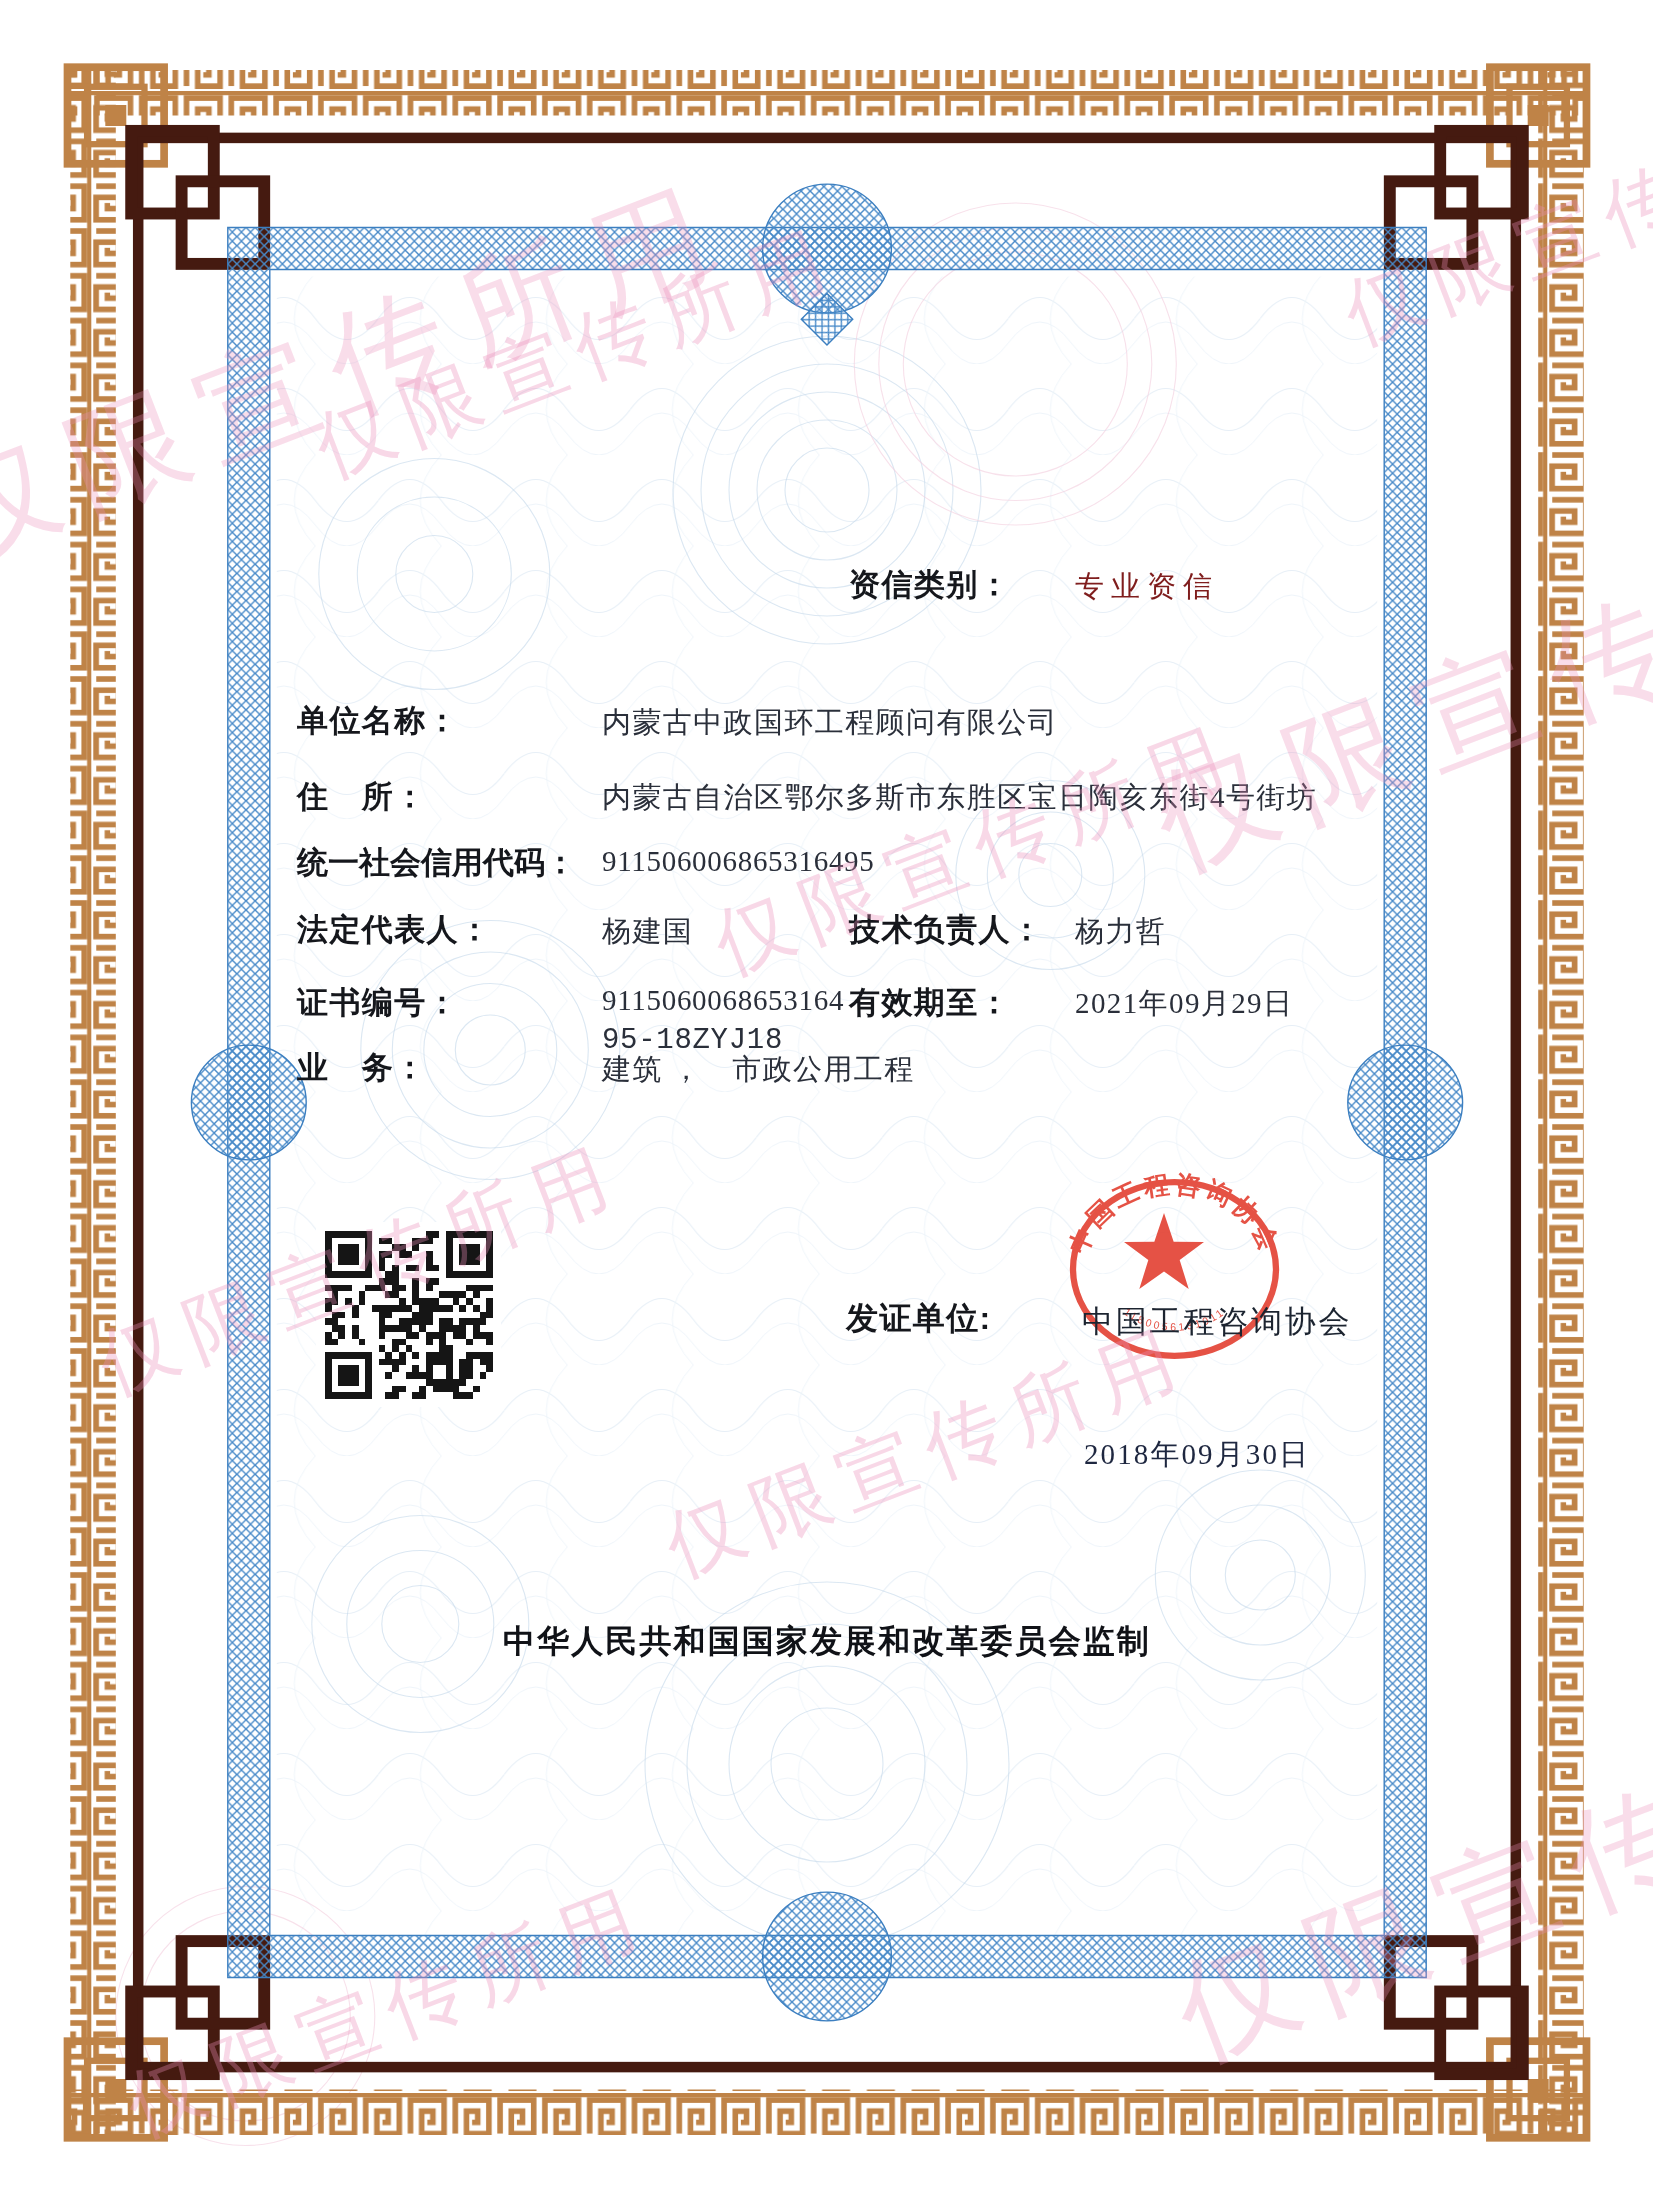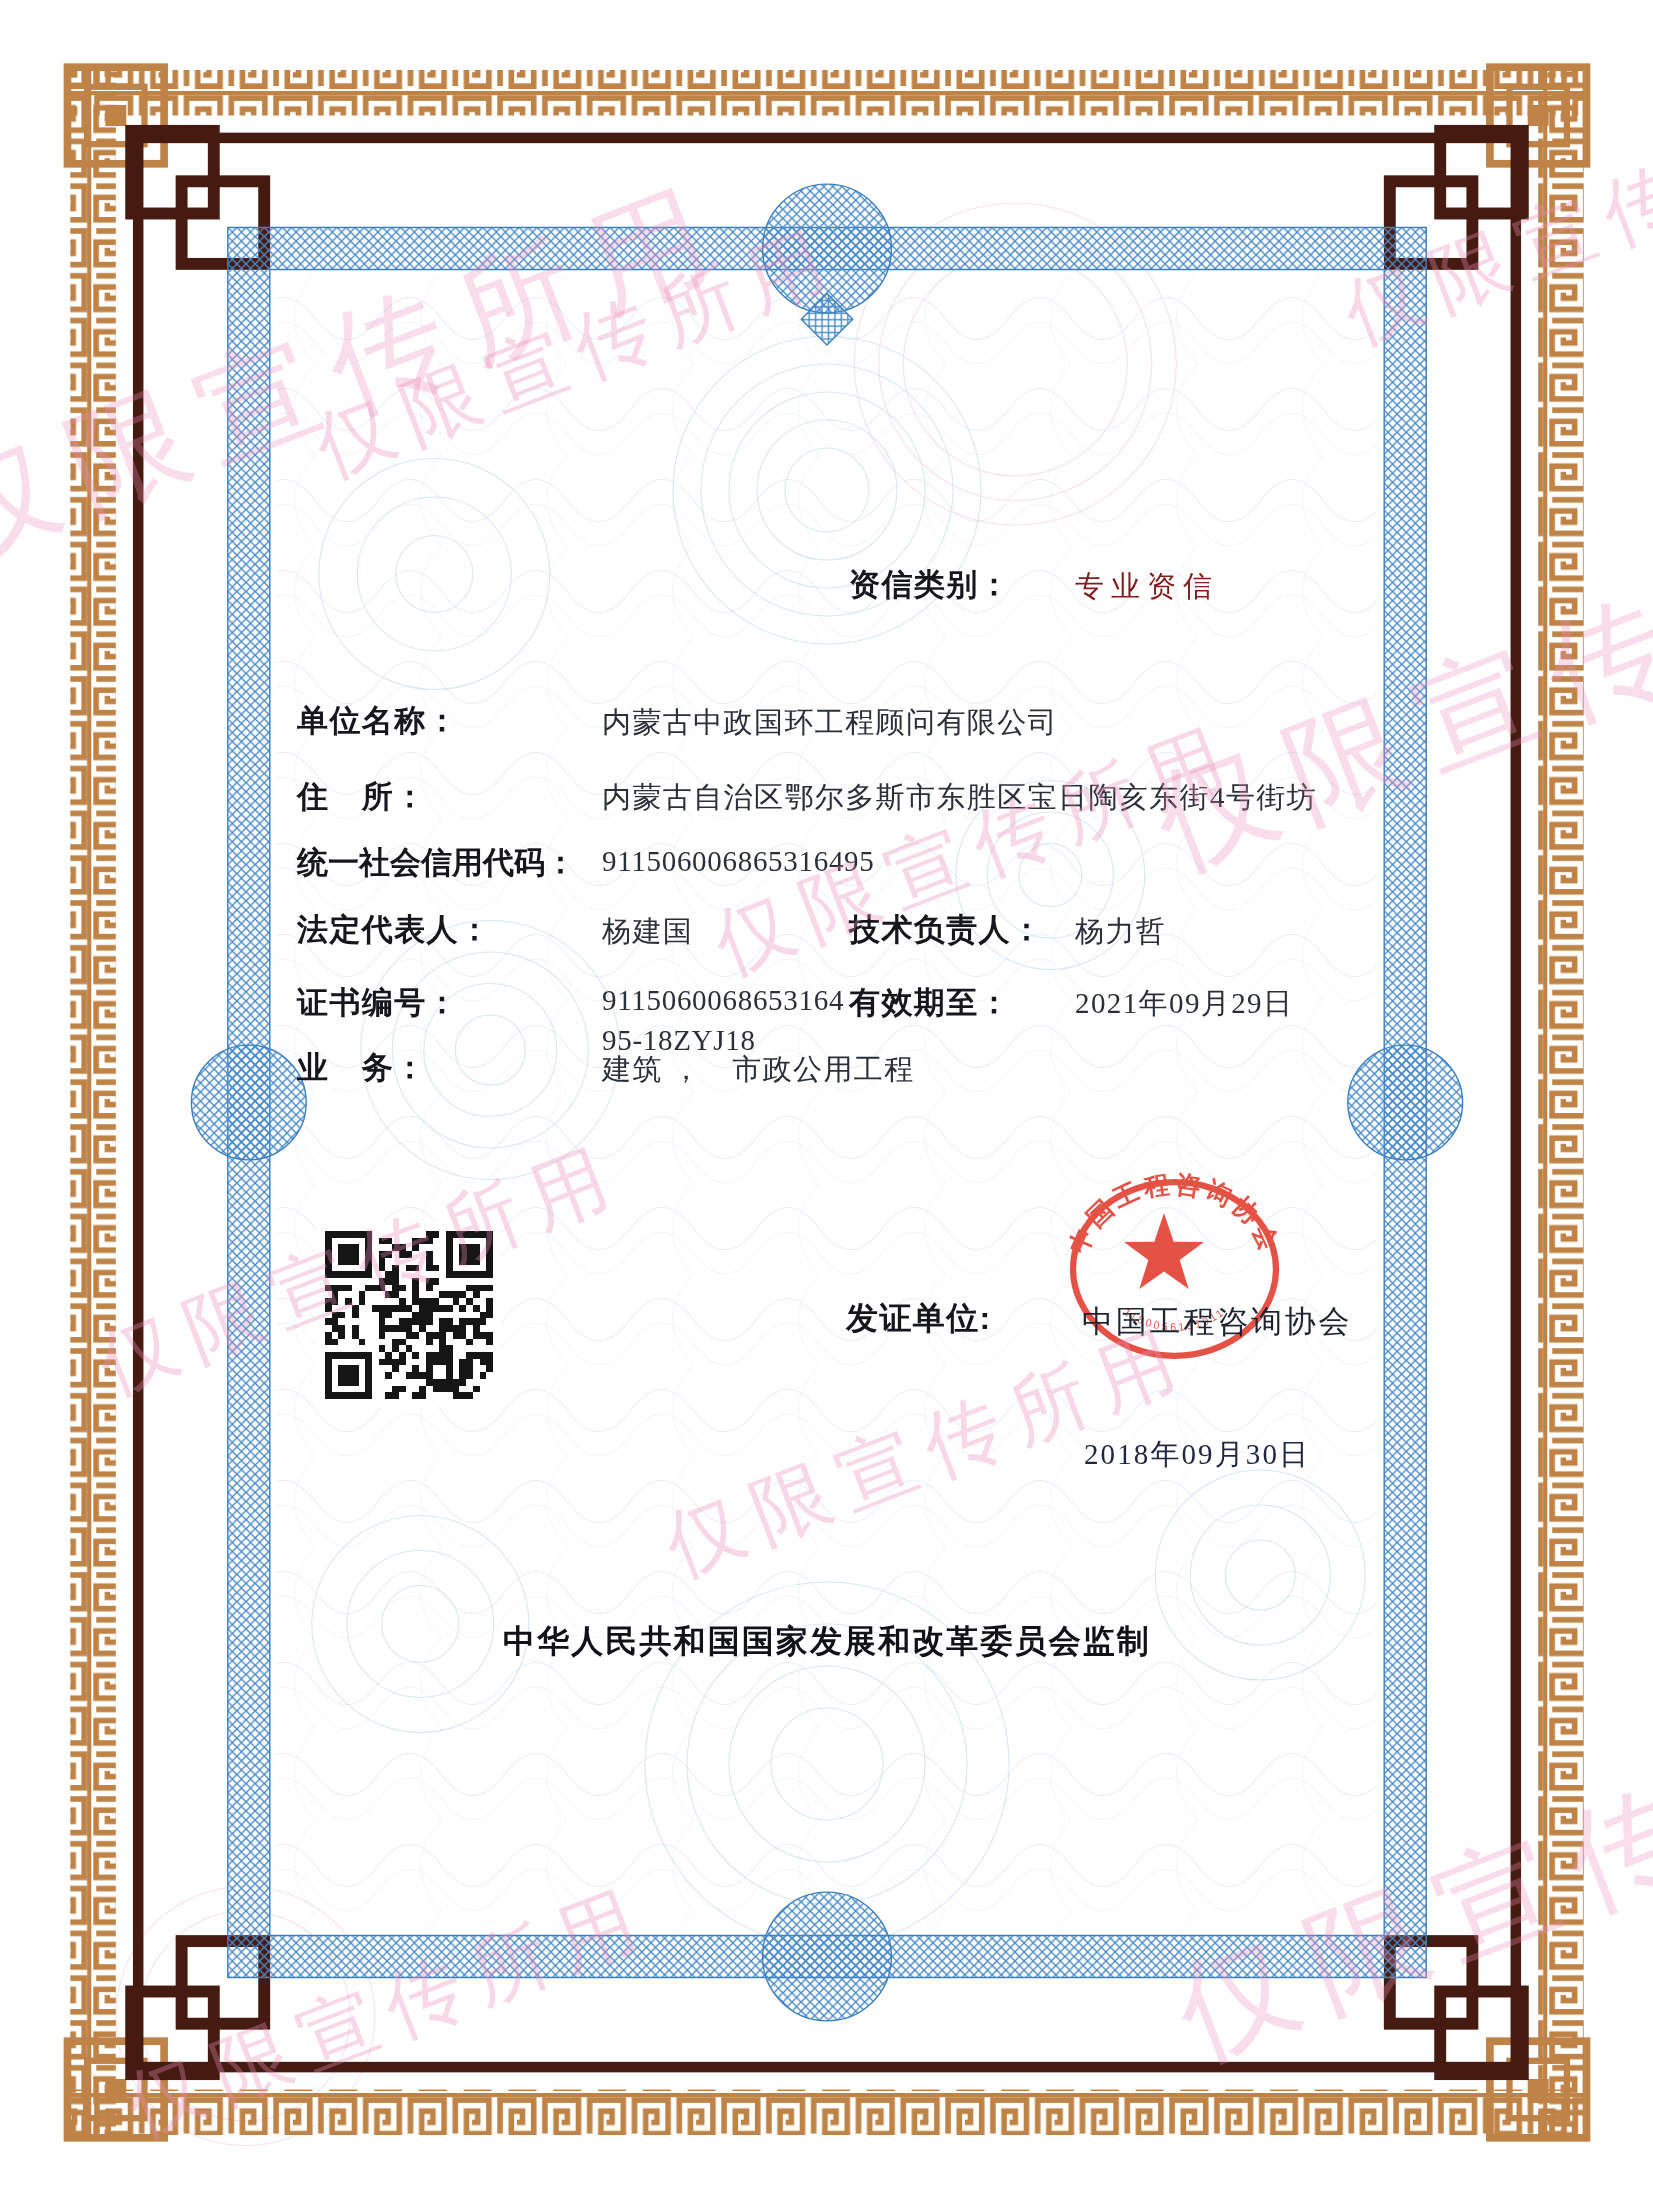--- a/index.html
+++ b/index.html
@@ -138,21 +138,21 @@
 
   <div class="content lbl" style="left:297px;top:909px;">法定代表人：</div>
   <div class="content val" style="left:602px;top:912px;">杨建国</div>
   <div class="content lbl" style="left:849px;top:909px;">技术负责人：</div>
   <div class="content val" style="left:1075px;top:912px;">杨力哲</div>
 
   <div class="content lbl" style="left:297px;top:982px;">证书编号：</div>
   <div class="content val" style="left:602px;top:984px;letter-spacing:0.7px;">9115060068653164</div>
   <div class="content lbl" style="left:849px;top:982px;">有效期至：</div>
   <div class="content val" style="left:1075px;top:984px;">2021年09月29日</div>
-  <div class="content val" style="left:602px;top:1024px;letter-spacing:0.7px;">95-18ZYJ18</div>
+  <div class="content val" style="left:602px;top:1024px;letter-spacing:0.7px;font-family:Liberation Mono, monospace;">95-18ZYJ18</div>
 
   <div class="content lbl" style="left:297px;top:1047px;">业　务：</div>
   <div class="content val" style="left:602px;top:1050px;">建筑 ，　市政公用工程</div>
 
   <div class="qr">
     <svg id="qr-svg" width="168" height="168" viewBox="0 0 25 25" shape-rendering="crispEdges">
         <rect x="15" y="0" width="1" height="1" fill="#151515"></rect>
         <rect x="16" y="0" width="1" height="1" fill="#151515"></rect>
         <rect x="8" y="1" width="1" height="1" fill="#151515"></rect>
         <rect x="9" y="1" width="1" height="1" fill="#151515"></rect>

